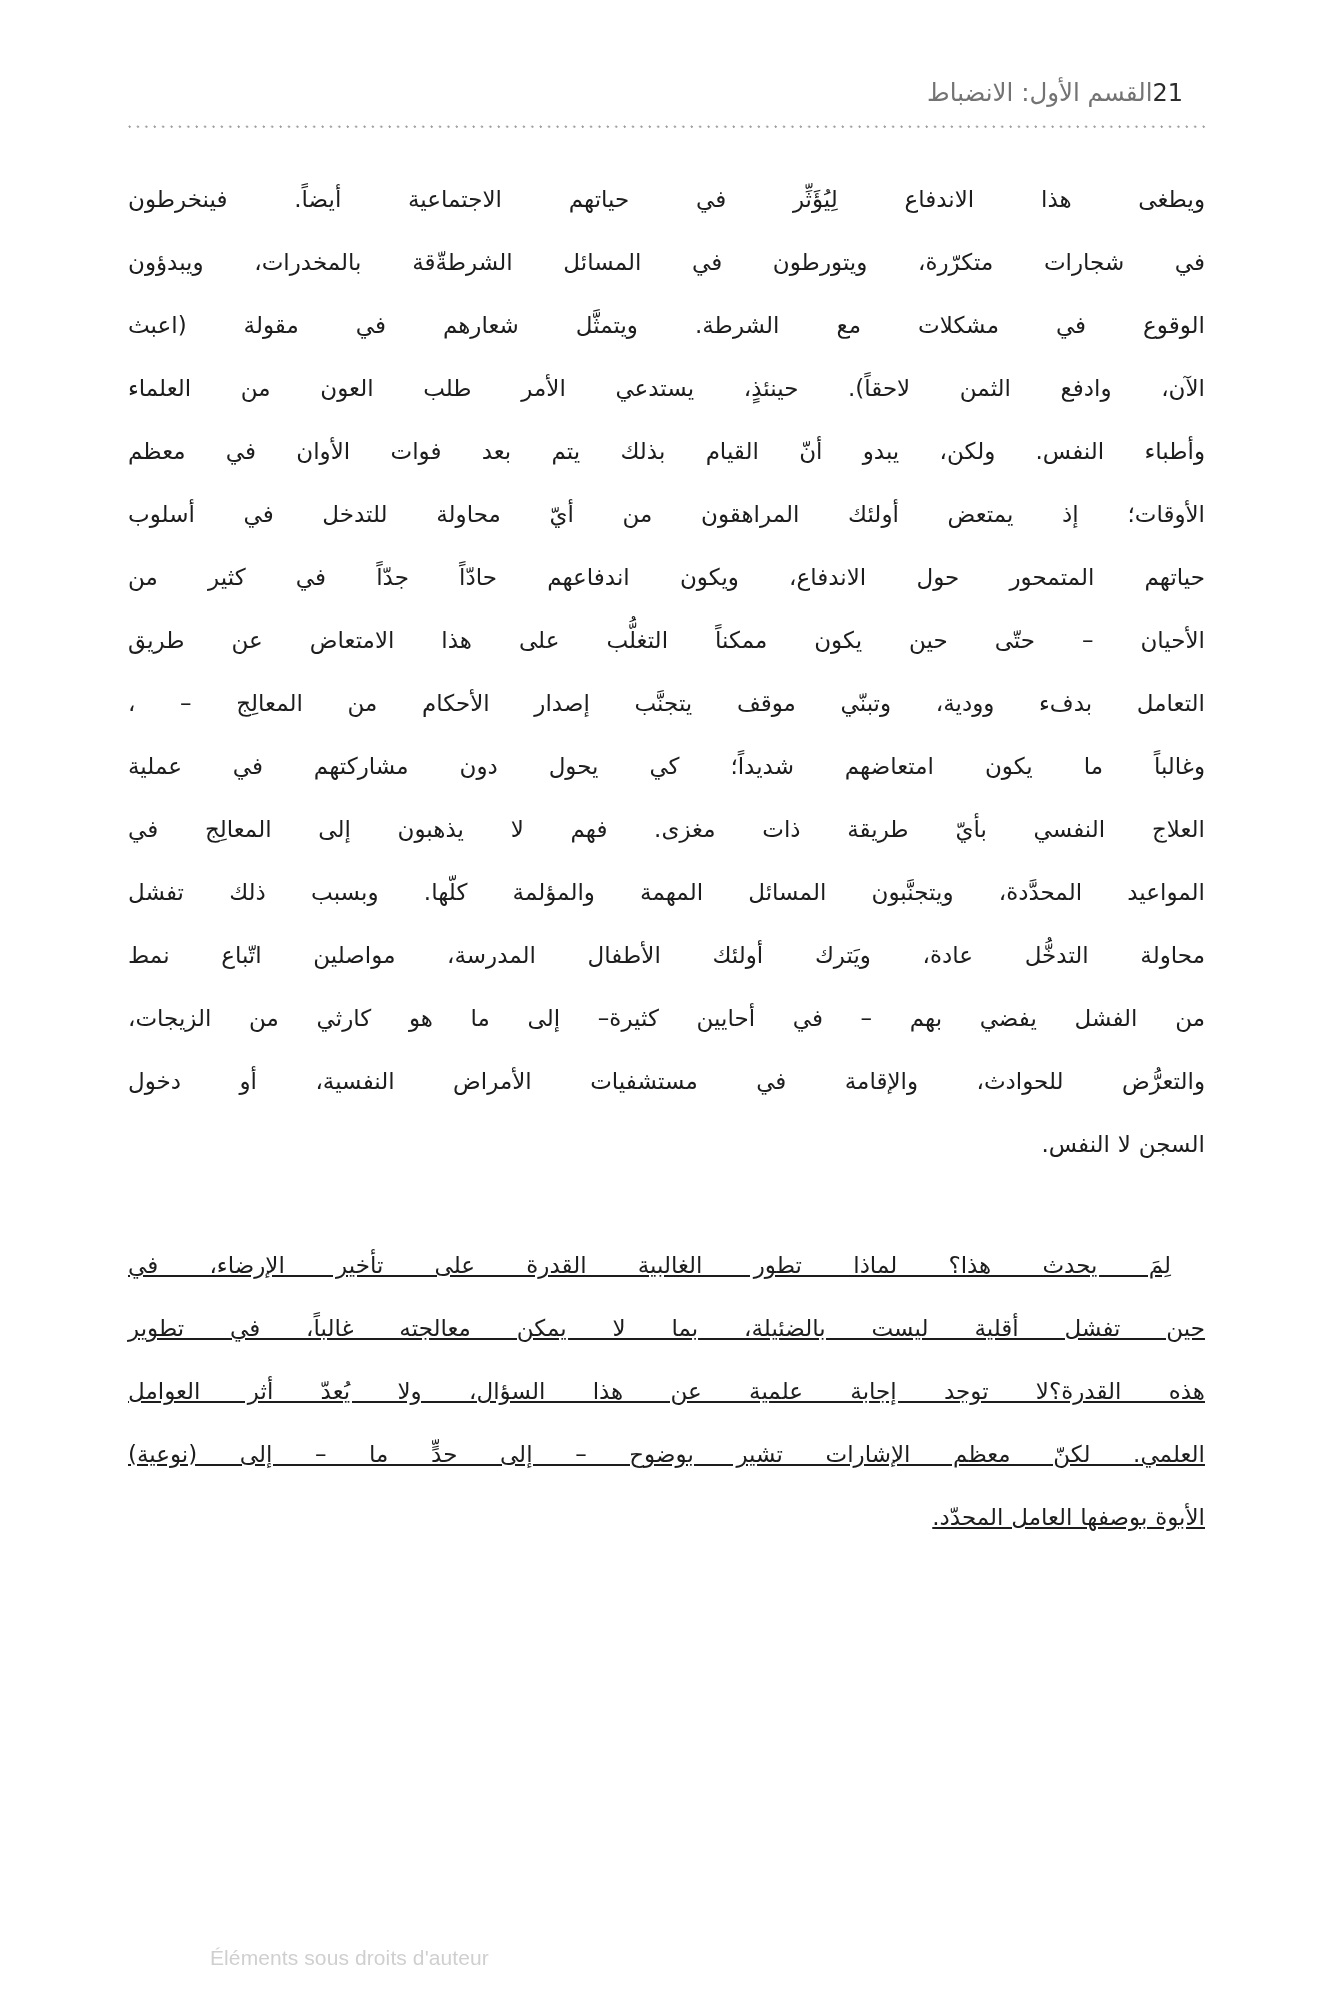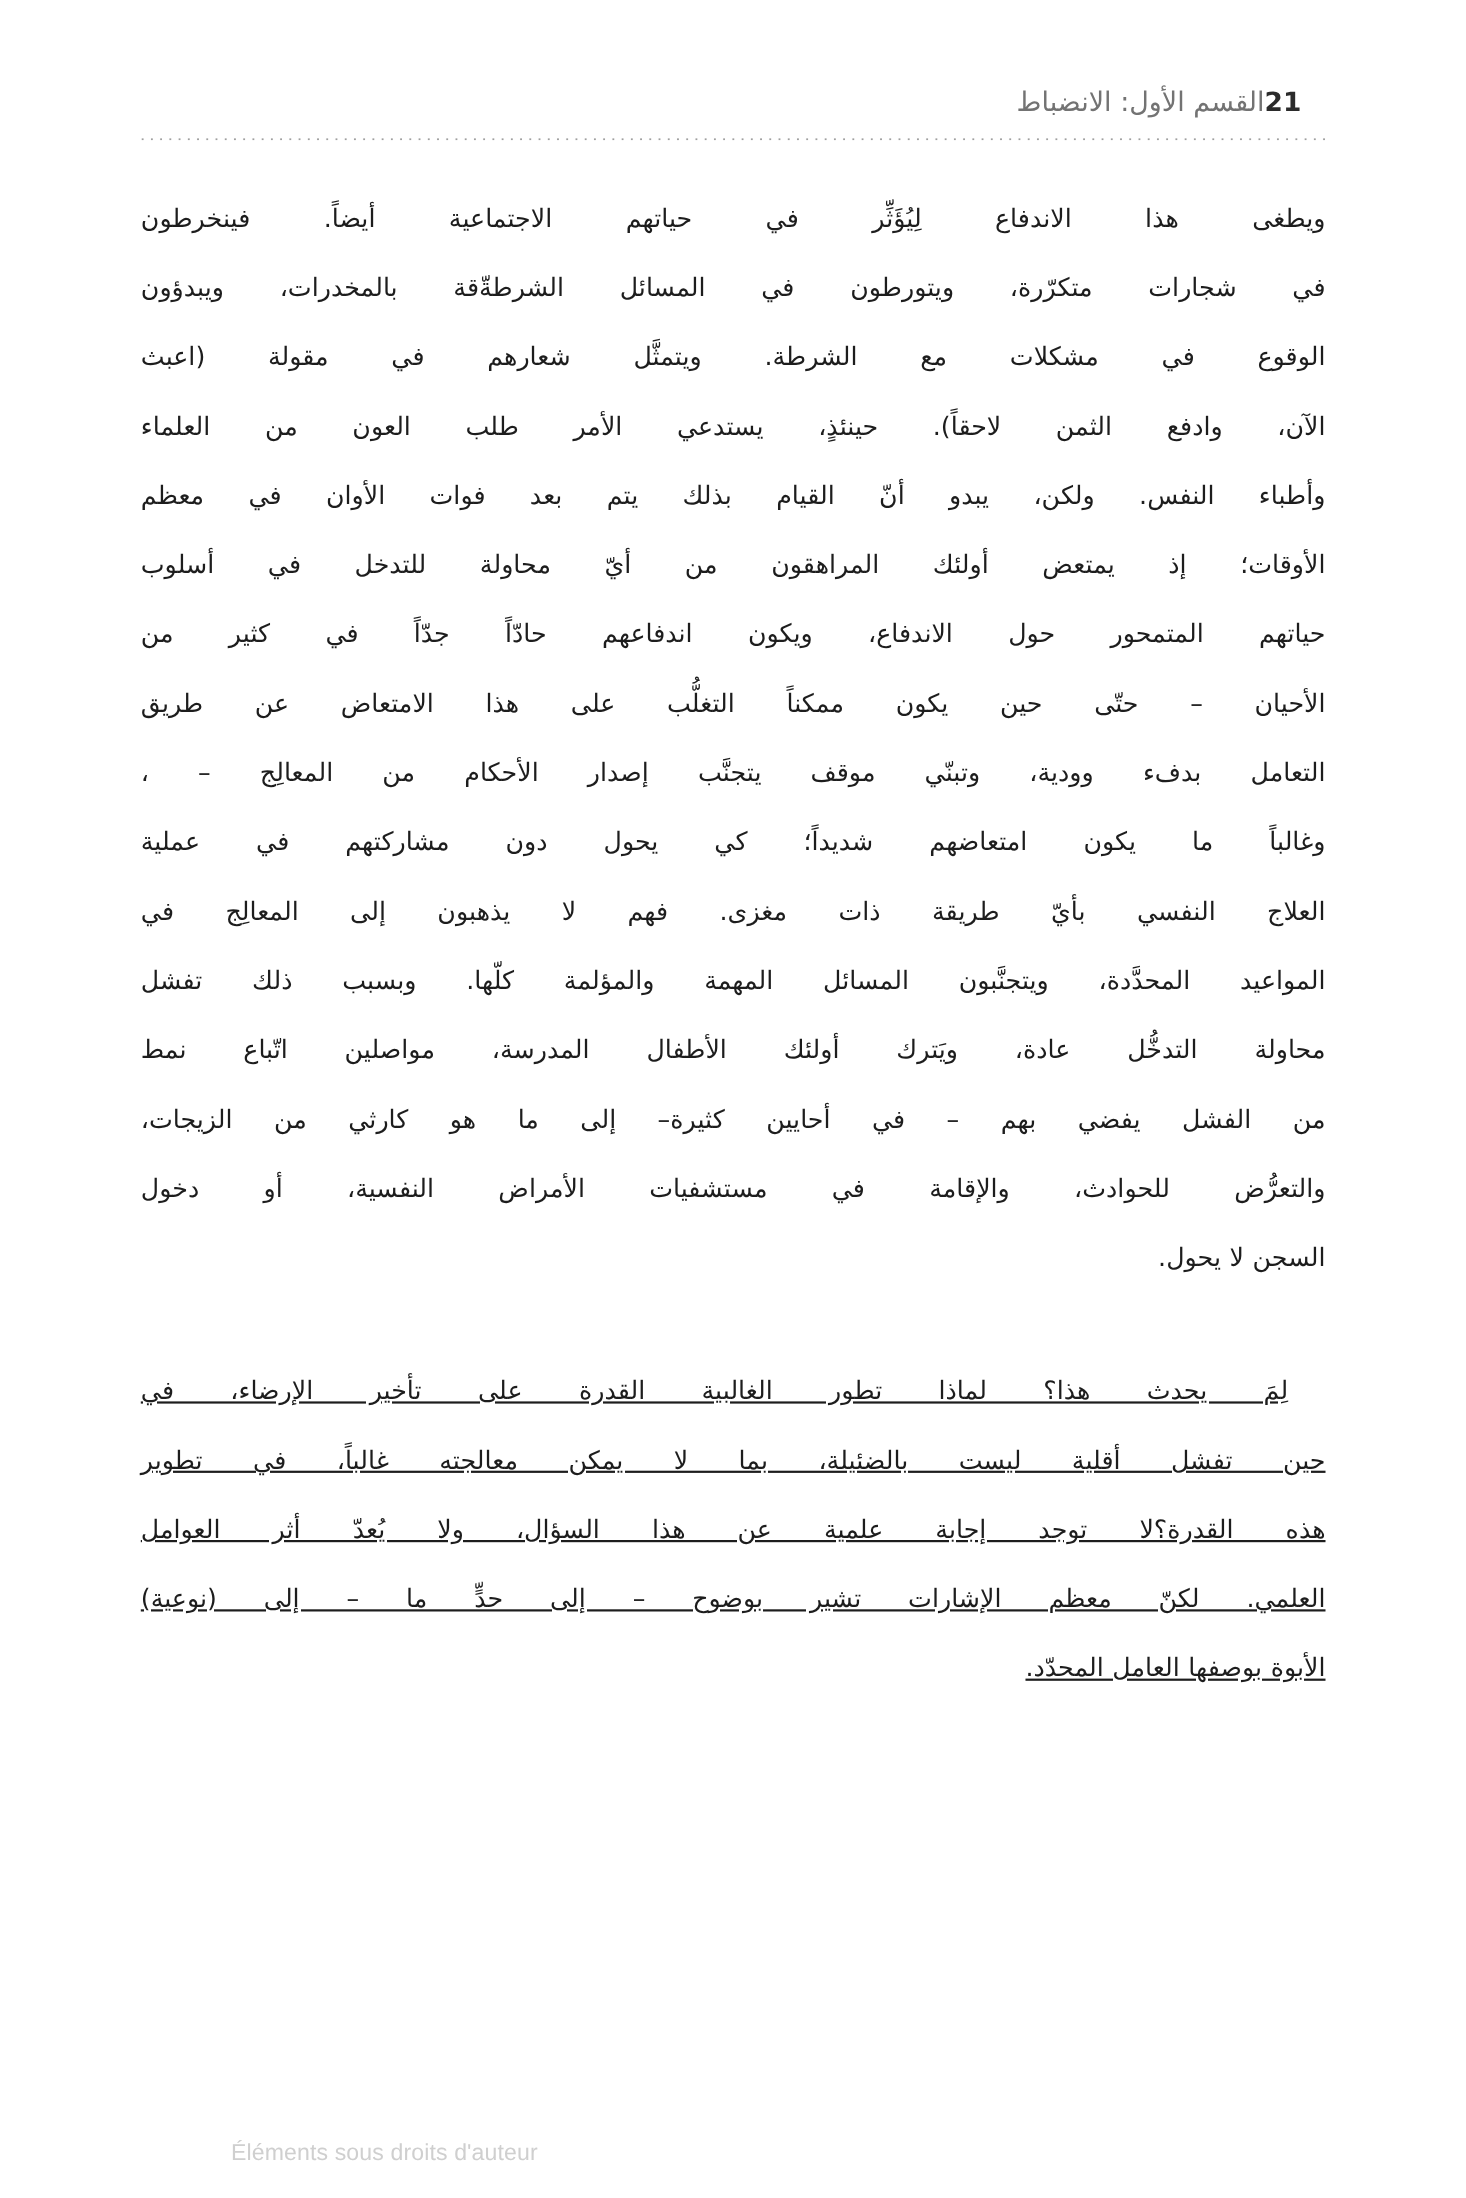--- a/index.html
+++ b/index.html
@@ -37,21 +37,21 @@
     letter-spacing: 0px;
     white-space: nowrap;
     font-weight: 400;
     filter: blur(0.18px);
   }
 
   .header-page-number {
     font-size: 24px;
     color: #2b2b2b;
     margin-right: 22px;
-    font-weight: 700;
+    font-weight: 400;
     direction: ltr;
     unicode-bidi: embed;
     filter: blur(0.18px);
     text-align: right;
   }
 
   
   .dot-rule {
     position: absolute;
     top: 125px;
@@ -141,21 +141,21 @@
       <span class="line">الأوقات؛ إذ يمتعض أولئك المراهقون من أيّ محاولة للتدخل في أسلوب</span>
       <span class="line">حياتهم المتمحور حول الاندفاع، ويكون اندفاعهم حادّاً جدّاً في كثير من</span>
       <span class="line">الأحيان – حتّى حين يكون ممكناً التغلُّب على هذا الامتعاض عن طريق</span>
       <span class="line">التعامل بدفء وودية، وتبنّي موقف يتجنَّب إصدار الأحكام من المعالِج – ،</span>
       <span class="line">وغالباً ما يكون امتعاضهم شديداً؛ كي يحول دون مشاركتهم في عملية</span>
       <span class="line">العلاج النفسي بأيّ طريقة ذات مغزى. فهم لا يذهبون إلى المعالِج في</span>
       <span class="line">المواعيد المحدَّدة، ويتجنَّبون المسائل المهمة والمؤلمة كلّها. وبسبب ذلك تفشل</span>
       <span class="line">محاولة التدخُّل عادة، ويَترك أولئك الأطفال المدرسة، مواصلين اتّباع نمط</span>
       <span class="line">من الفشل يفضي بهم – في أحايين كثيرة– إلى ما هو كارثي من الزيجات،</span>
       <span class="line">والتعرُّض للحوادث، والإقامة في مستشفيات الأمراض النفسية، أو دخول</span>
-      <span class="line last">السجن لا يحول.</span>
+      <span class="line last">السجن لا النفس.</span>
     </p>
 
     <p class="para">
       <span class="line indent-first">لِمَ يحدث هذا؟ لماذا تطور الغالبية القدرة على تأخير الإرضاء، في</span>
       <span class="line">حين تفشل أقلية ليست بالضئيلة، بما لا يمكن معالجته غالباً، في تطوير</span>
       <span class="line">هذه القدرة؟لا توجد إجابة علمية عن هذا السؤال، ولا يُعدّ أثر العوامل</span>
       <span class="line">العلمي. لكنّ معظم الإشارات تشير بوضوح – إلى حدٍّ ما – إلى (نوعية)</span>
       <span class="line last">الأبوة بوصفها العامل المحدّد.</span>
     </p>
   </div>

